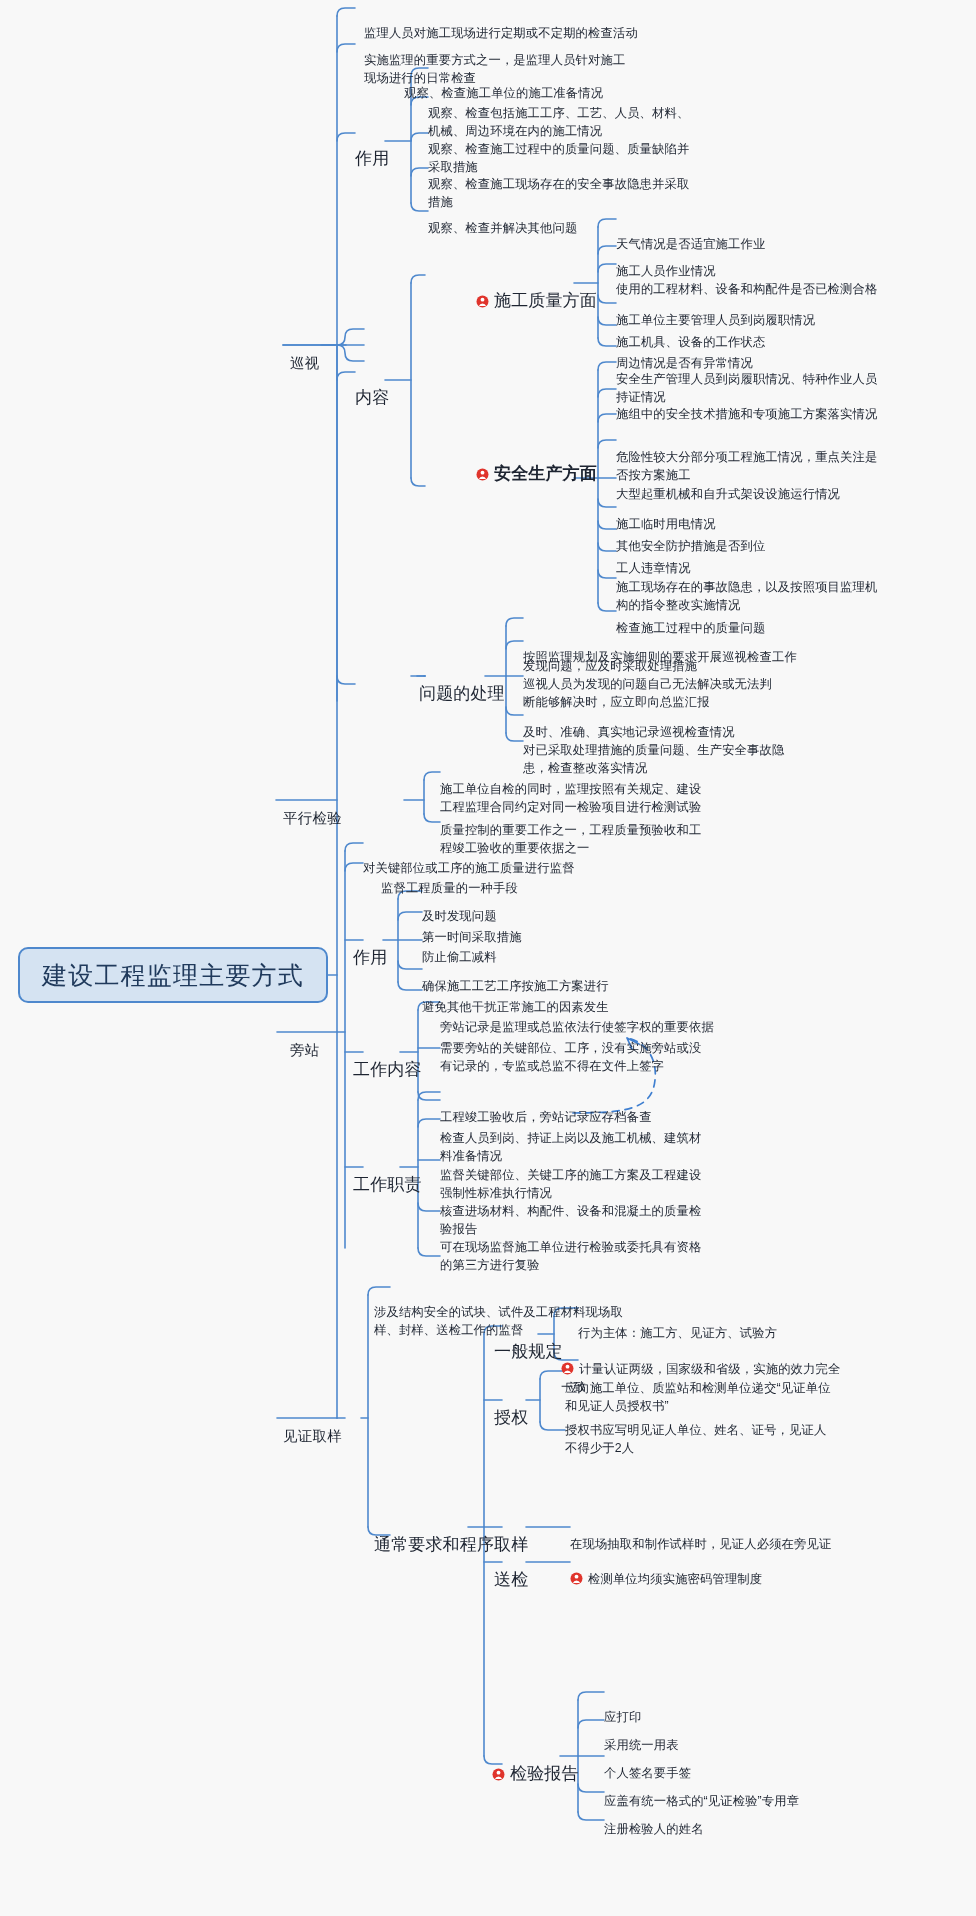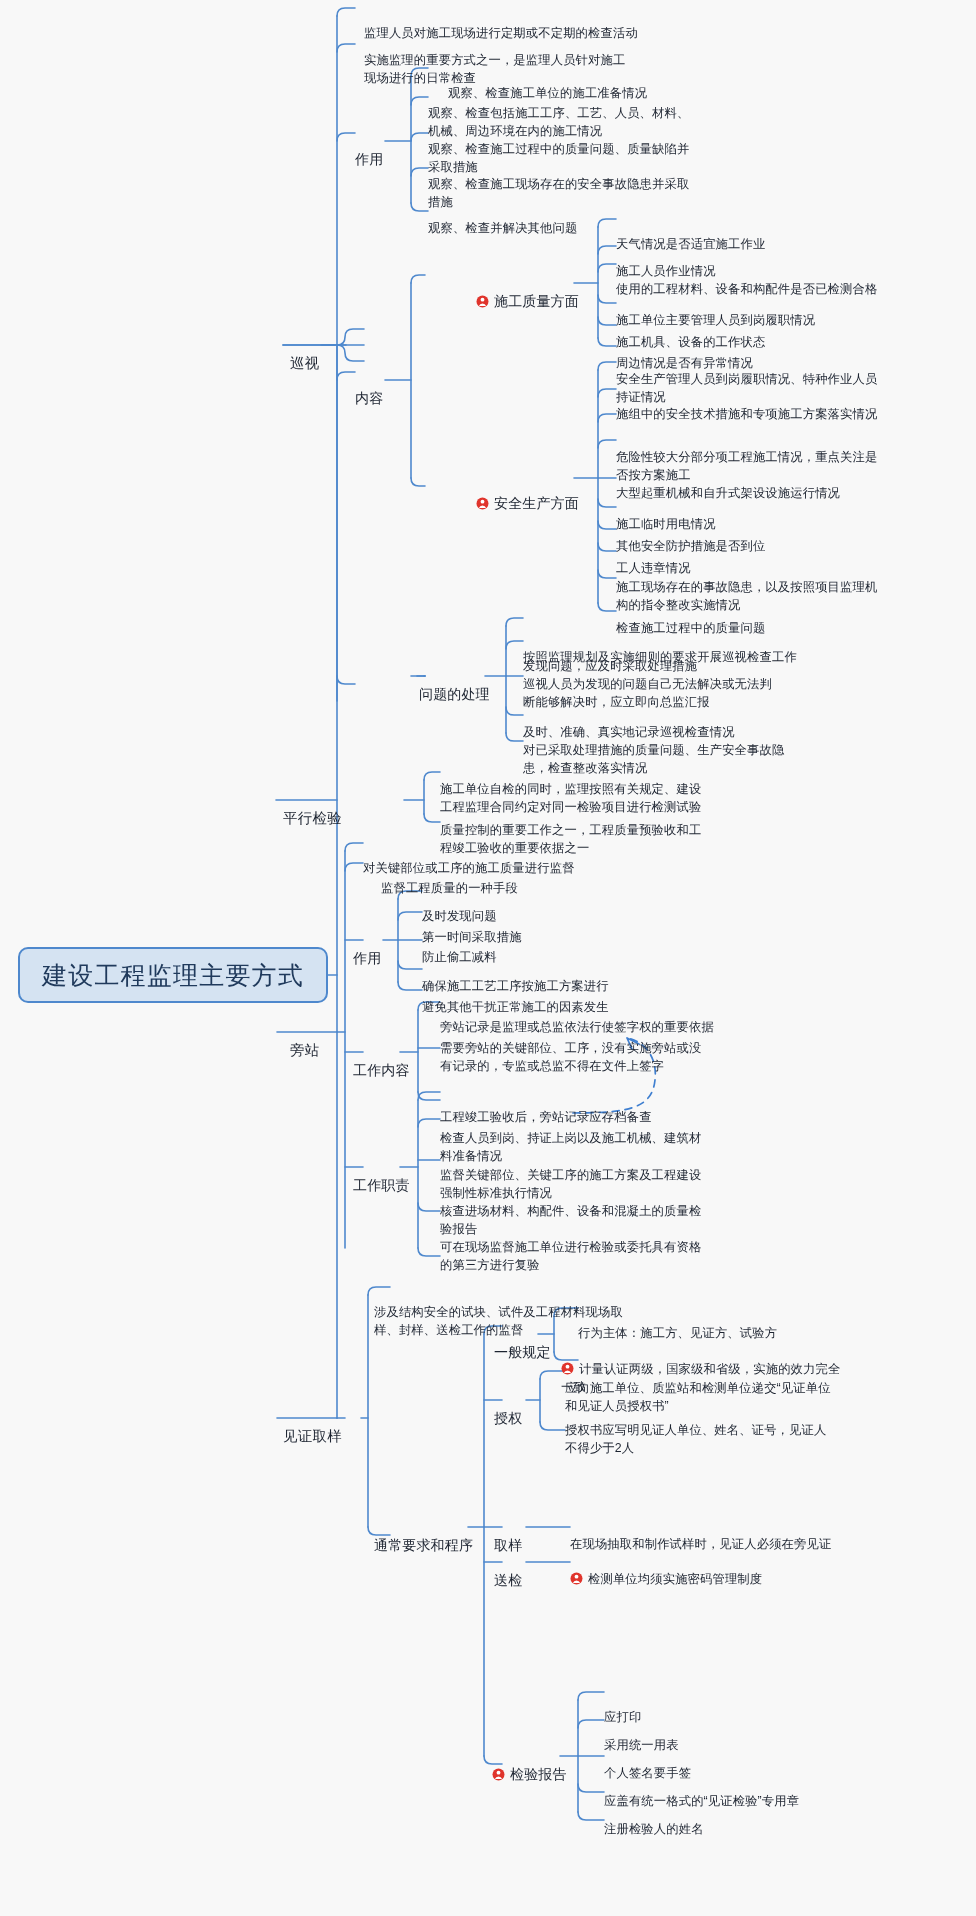--- a/index.html
+++ b/index.html
@@ -30,21 +30,21 @@
     color:#1d2431;
     white-space:pre-line;
     letter-spacing:0.15px;
   }
   .node.lvl1{
     font-size:14.4px;
     line-height:19px;
     letter-spacing:0.4px;
   }
   .node.lvl2{
-    font-size:14px;
+    font-size:17px;
     line-height:18px;
   }
   
   #root-node{
     position:absolute;
     left:18px;
     top:947px;
     width:310px;
     height:56px;
     box-sizing:border-box;
@@ -254,21 +254,21 @@
 
   <div class="node" style="left:364px;top:8px;">
     <span>监理人员对施工现场进行定期或不定期的检查活动</span></div>
   <div class="node" style="left:364px;top:35px;">
     <span>实施监理的重要方式之一，是监理人员针对施工
 现场进行的日常检查</span></div>
 
   <div class="node lvl2" style="left:355px;top:132px;">
     <span>作用</span></div>
 
-  <div class="node" style="left:448px;top:68px;font-family:Liberation Serif, serif;">
+  <div class="node" style="left:404px;top:68px;font-family:Liberation Serif, serif;">
     <span>观察、检查施工单位的施工准备情况</span></div>
   <div class="node" style="left:428px;top:88px;">
     <span>观察、检查包括施工工序、工艺、人员、材料、
 机械、周边环境在内的施工情况</span></div>
   <div class="node" style="left:428px;top:124px;">
     <span>观察、检查施工过程中的质量问题、质量缺陷并
 采取措施</span></div>
   <div class="node" style="left:428px;top:159px;">
     <span>观察、检查施工现场存在的安全事故隐患并采取
 措施</span></div>
@@ -291,36 +291,36 @@
     <span>施工人员作业情况</span></div>
   <div class="node" style="left:616px;top:264px;">
     <span>使用的工程材料、设备和构配件是否已检测合格</span></div>
   <div class="node" style="left:616px;top:295px;">
     <span>施工单位主要管理人员到岗履职情况</span></div>
   <div class="node" style="left:616px;top:317px;">
     <span>施工机具、设备的工作状态</span></div>
   <div class="node" style="left:616px;top:338px;">
     <span>周边情况是否有异常情况</span></div>
 
-  <div class="node lvl2" style="left:476px;top:476px;">
+  <div class="node lvl2" style="left:476px;top:447px;font-weight:bold;">
     <span class="ic"><svg width="13" height="13" viewBox="0 0 13 13">
           <circle cx="6.5" cy="6.5" r="6" fill="#e0342c"></circle>
           <circle cx="6.5" cy="4.7" r="1.9" fill="#fff"></circle>
           <path d="M2.9 11.1a3.8 3.8 0 0 1 7.2 0z" fill="#fff"></path>
         </svg></span><span>安全生产方面</span></div>
 
   <div class="node" style="left:616px;top:354px;">
     <span>安全生产管理人员到岗履职情况、特种作业人员
 持证情况</span></div>
   <div class="node" style="left:616px;top:389px;">
     <span>施组中的安全技术措施和专项施工方案落实情况</span></div>
   <div class="node" style="left:616px;top:432px;">
     <span>危险性较大分部分项工程施工情况，重点关注是
 否按方案施工</span></div>
-  <div class="node" style="left:616px;top:469px;font-family:Liberation Mono, monospace;">
+  <div class="node" style="left:616px;top:469px;">
     <span>大型起重机械和自升式架设设施运行情况</span></div>
   <div class="node" style="left:616px;top:499px;">
     <span>施工临时用电情况</span></div>
   <div class="node" style="left:616px;top:521px;">
     <span>其他安全防护措施是否到位</span></div>
   <div class="node" style="left:616px;top:543px;">
     <span>工人违章情况</span></div>
   <div class="node" style="left:616px;top:562px;">
     <span>施工现场存在的事故隐患，以及按照项目监理机
 构的指令整改实施情况</span></div>

